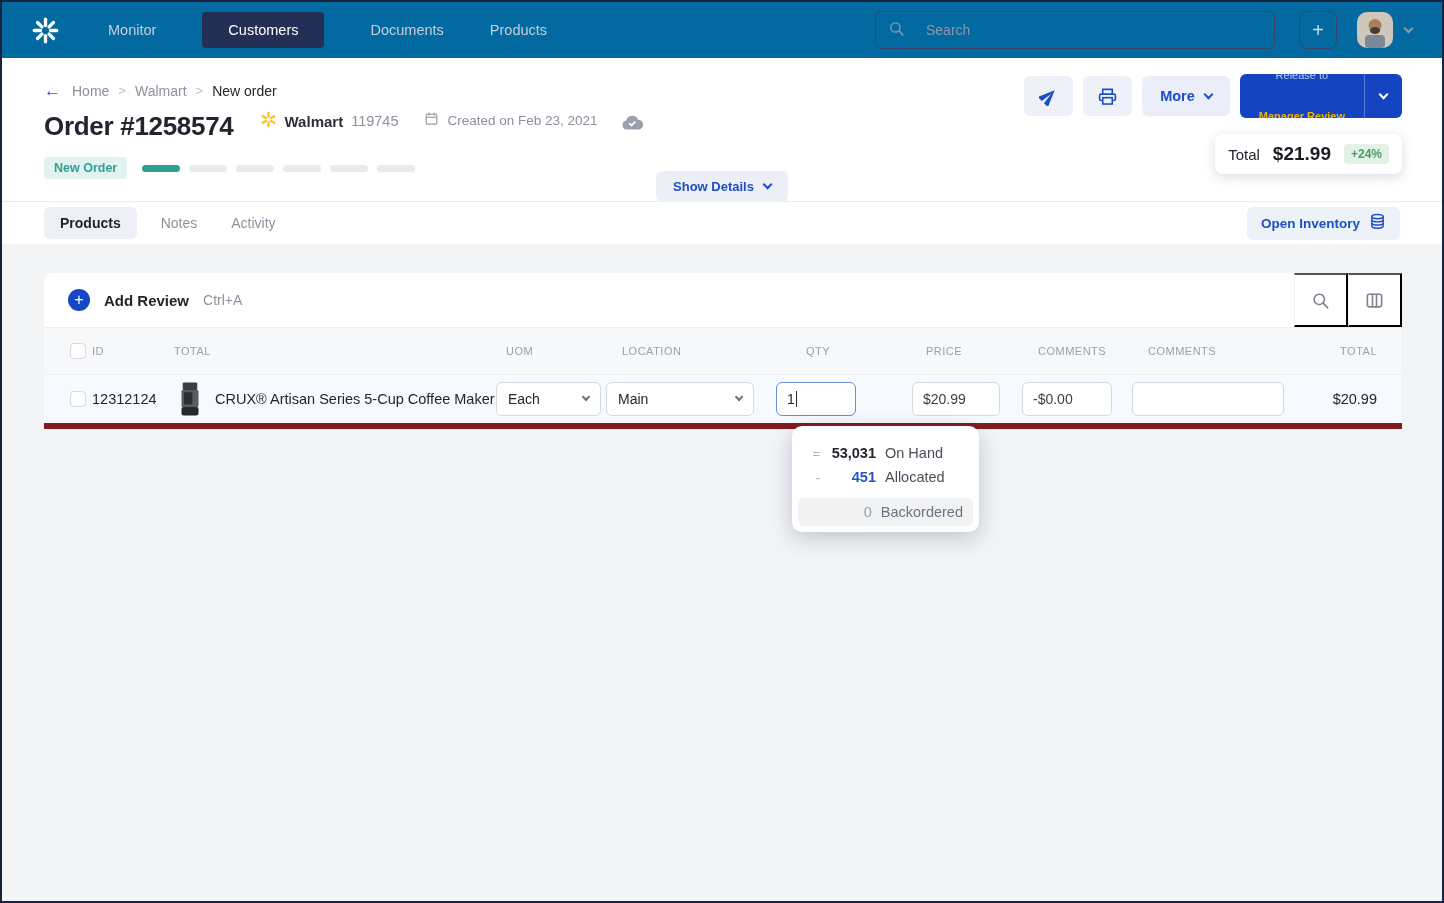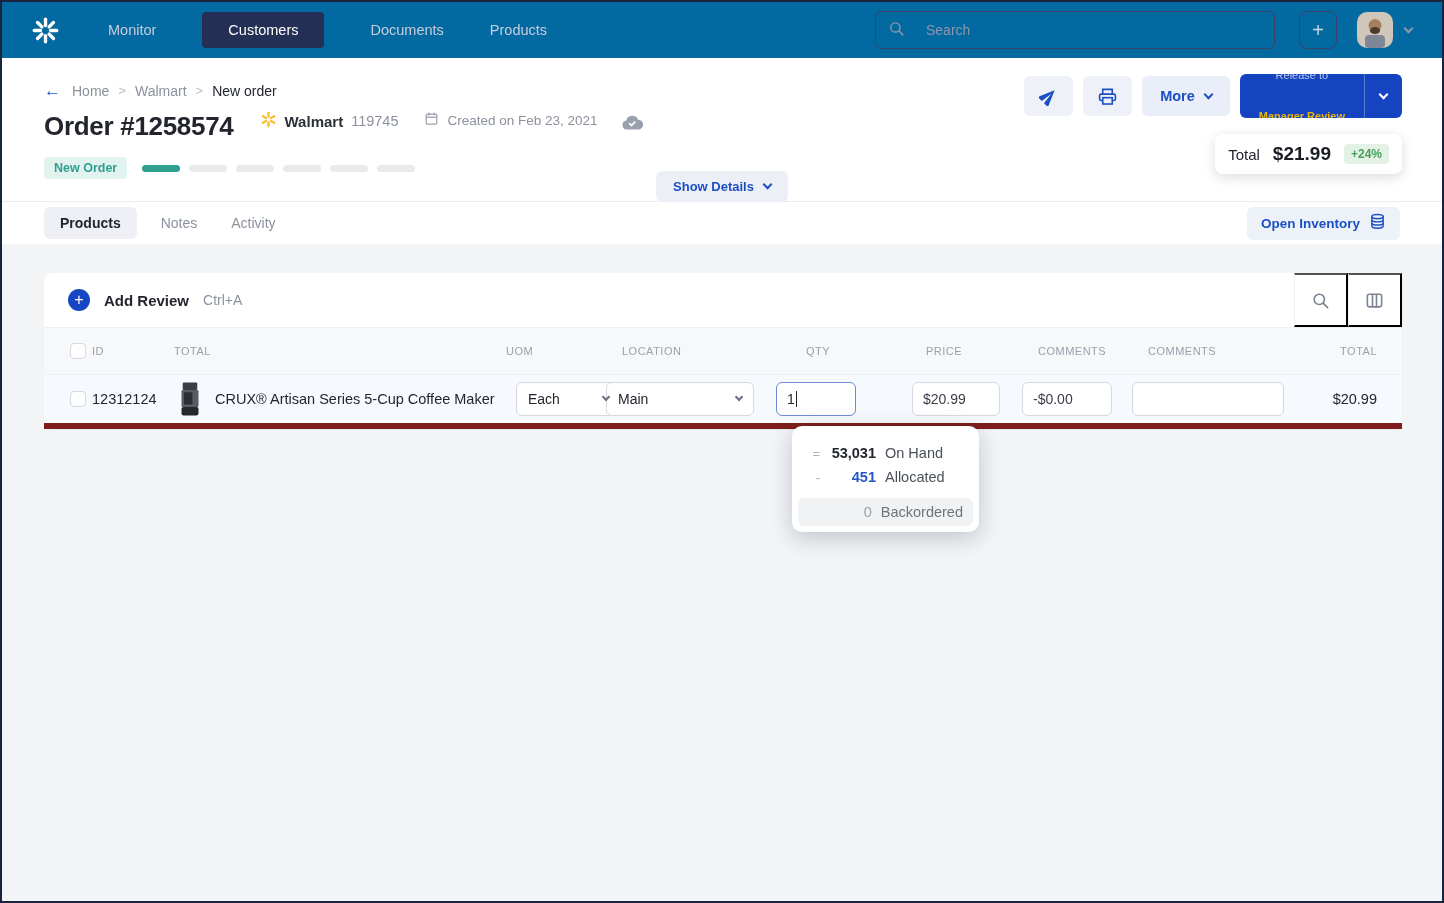--- a/index.html
+++ b/index.html
@@ -75,21 +75,21 @@
   .th.pad10{padding-left:10px;} .th.pad14{padding-left:14px;} .th.pad16{padding-left:16px;} .th.pad30{padding-left:30px;}
   .th.right{text-align:right;padding-right:25px;}
   .c-check{padding-left:26px;display:flex;align-items:center;}
   .checkbox{width:16px;height:16px;border:1.5px solid #d5d9e0;border-radius:4px;background:#fff;cursor:pointer;}
   .trow{height:54px;background:#f6f9fd;border-bottom:6px solid #7f1d1d;font-size:14.5px;}
   .namecell{display:flex;align-items:center;padding-left:5px;overflow:hidden;}
   .thumb{width:22px;height:34px;margin-right:14px;flex:0 0 auto;}
   .pname{white-space:nowrap;overflow:hidden;color:#23262e;font-size:14.5px;}
   .select{height:34px;border:1px solid #d5d9e0;border-radius:6px;background:#fff;display:flex;align-items:center;justify-content:space-between;padding:0 11px;font-size:14px;color:#23262e;cursor:pointer;}
   .select .chev{border-color:#6a7180;width:6px;height:6px;}
-  .sel-uom{width:105px;margin-left:20px;} .sel-loc{width:148px;}
+  .sel-uom{width:105px;} .sel-loc{width:148px;}
   .qtybox{width:80px;height:34px;border:1.5px solid #6b8cd4;border-radius:6px;background:#fff;display:flex;align-items:center;padding-left:10px;font-size:14px;cursor:text;}
   .caret{width:1.5px;height:16px;background:#23262e;margin-left:1px;}
   .cellinput{height:34px;border:1px solid #d5d9e0;border-radius:6px;background:#fff;padding:0 10px;font-size:14px;color:#3a3f48;font-family:inherit;outline:none;}
   .inp-price{width:88px;} .inp-disc{width:90px;} .inp-comm{width:152px;color:#23262e;}
   .totalcell{text-align:right;padding-right:25px;color:#23262e;}
   .tfoot{height:53px;display:flex;align-items:center;justify-content:space-between;padding:0 25px 0 26px;font-size:14.5px;color:#23262e;border-radius:0 0 8px 8px;background:#fff;}
   
   .popover{position:absolute;left:790px;top:424px;width:187px;background:#fff;border-radius:10px;box-shadow:0 6px 22px rgba(20,30,60,.22);padding:6px;z-index:10;}
   .prow{display:flex;align-items:center;padding:0 10px;height:24px;}
   .prow.available{background:#e8f3ed;border-radius:6px;height:30px;}

